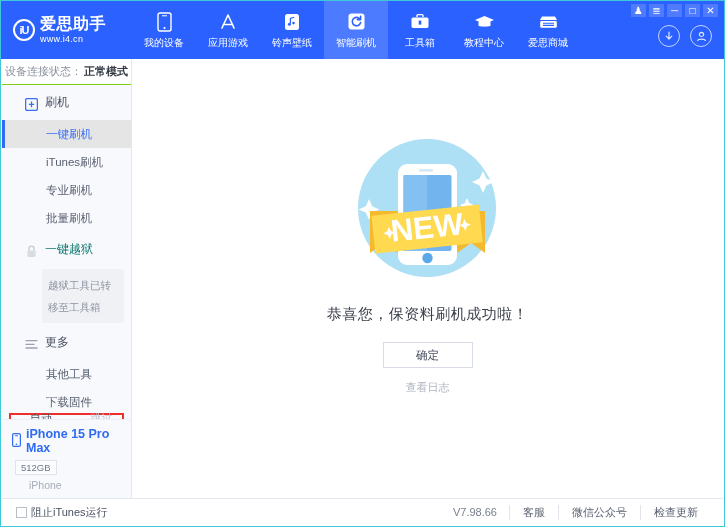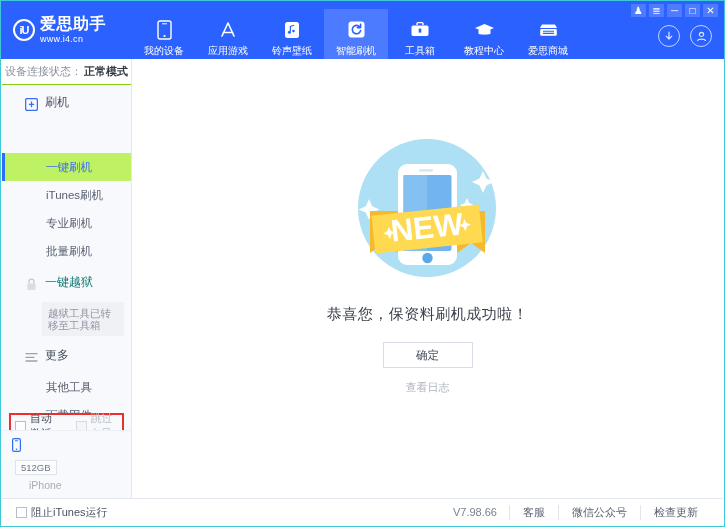--- a/index.html
+++ b/index.html
@@ -38,21 +38,21 @@
   .logo-text { margin-left: 5px; line-height: 1; }
   .logo-name {
     color: #ffffff; font-size: 16px; font-weight: bold;
     letter-spacing: 0.5px; white-space: nowrap;
   }
   .logo-url {
     color: #ffffff; font-size: 9px; margin-top: 3px;
     letter-spacing: 0.3px; white-space: nowrap;
   }
 
-  .nav { display: flex; height: 48px; align-items: stretch; margin-top: 8px; }
+  .nav { display: flex; height: 48px; align-items: stretch; }
   .nav-item {
     width: 64px; height: 58px;
     display: flex; flex-direction: column;
     align-items: center; justify-content: center;
     color: #ffffff; cursor: pointer; gap: 3px;
   }
   .nav-item.active { background: #4d7bff; }
   .nav-ico { height: 22px; display: flex; align-items: center; justify-content: center; }
   .nav-label { font-size: 10px; white-space: nowrap; }
 
@@ -99,29 +99,29 @@
   .group-head.dim { color: #0f766e; }
   .gicon { width: 14px; height: 14px; flex: none;
     display: flex; align-items: center; justify-content: center; }
 
   .s-item {
     height: 28px; display: flex; align-items: center;
     padding-left: 44px; font-size: 11.5px; color: #5a6070;
     cursor: pointer; position: relative;
   }
   .s-item.selected {
-    background: #bef264; color: #3b6ef5; margin-top: 33px;
+    background: #e5e5e5; color: #3b6ef5;
   }
   .s-item.selected::before {
     content: ""; position: absolute; left: 0; top: 0;
     width: 3px; height: 100%; background: #2f6bf3;
   }
   .s-tip {
     margin: 2px 10px 2px 40px; background: #f0f1f4;
-    color: #8d94a2; font-size: 10.5px; line-height: 12px;
+    color: #8d94a2; font-size: 10.5px; line-height: 22px;
     padding: 5px 6px; width: 82px;
   }
 
   .opt-row {
     position: absolute; left: 7px; right: 7px; bottom: 60px;
     height: 26px; display: flex; align-items: center; gap: 14px;
     border: 2px solid #ee2d2d; padding-left: 4px;
     background: #f7f9fc;
   }
   .cbx { display: flex; align-items: center; gap: 4px; font-size: 11px; color: #4a5060; cursor: pointer; }
@@ -372,20 +372,21 @@
 
     <div class="dev">
       <div class="dev-name">
         <span>
           <svg width="9" height="14" viewBox="0 0 9 14">
               <rect x="0.6" y="0.6" width="7.8" height="12.8" rx="1.5" fill="none" stroke="#2f6bf3" stroke-width="1.2"></rect>
               <rect x="3" y="2.3" width="3" height="0.9" fill="#2f6bf3"></rect>
               <circle cx="4.5" cy="11.2" r="0.8" fill="#2f6bf3"></circle>
             </svg>
         </span>
+        <span>iPhone 15 Pro Max</span>
       </div>
       <span class="dev-cap">512GB</span>
       <div class="dev-type">iPhone</div>
     </div>
 
   </div>
 
   <div class="main">
 
     <div class="art">

